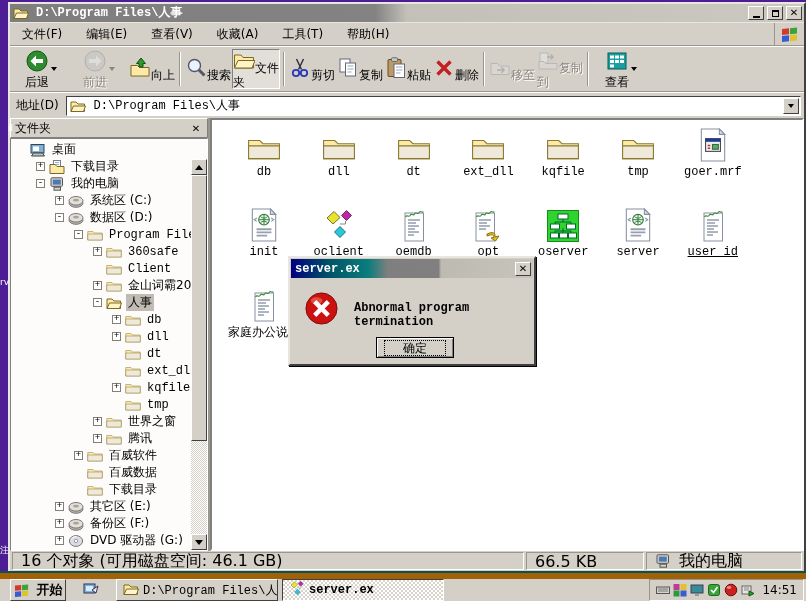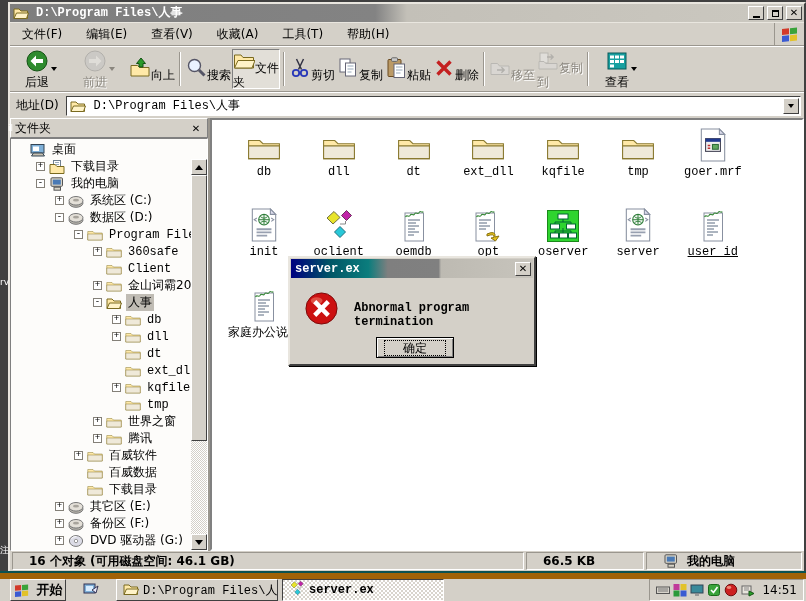--- a/index.html
+++ b/index.html
@@ -1,19 +1,19 @@
 <!DOCTYPE html>
 <html><head>
 <meta charset="utf-8">
 <style>
   * { margin:0; padding:0; box-sizing:border-box; }
   html,body { width:806px; height:601px; overflow:hidden; }
   body { font-family:"DejaVu Sans","Liberation Sans",sans-serif; font-size:12px; color:#000; }
   .mono { font-family:"Liberation Mono","DejaVu Sans Mono",monospace; }
-  #screen { position:relative; width:806px; height:601px; background:#404040; }
+  #screen { position:relative; width:806px; height:601px; background:#4c1d95; }
   .frag { position:absolute; color:#fff; font-size:9px; width:9px; overflow:hidden; white-space:nowrap; }
 
   
   #win { position:absolute; left:8px; top:2px; width:798px; height:571px;
          background:#d4d0c8; border:2px solid; border-color:#e9e6df #404040 #404040 #e9e6df;
          display:flex; flex-direction:column; }
   #titlebar { height:18px; display:flex; align-items:center; gap:3px; padding:0 2px 0 3px;
               background:linear-gradient(90deg,#7e7e7e 0%,#838383 46%,#c3c0b8 50%,#cbc8c0 100%); }
   #titlebar .ttl { color:#fff; font-weight:bold; font-size:12px; flex:1; line-height:16px; }
   .winbtn { width:16px; height:14px; background:#d4d0c8; border:1px solid; border-color:#fff #404040 #404040 #fff;
@@ -83,21 +83,21 @@
             border:1px solid; border-color:#fff #404040 #404040 #fff; }
 
   #filelist { flex:1; position:relative; background:#fff; border:2px solid; border-color:#808080 #fff #fff #808080; }
   .fitem { position:absolute; width:72px; display:flex; flex-direction:column; align-items:center; }
   .fitem .ficon { height:36px; display:flex; align-items:flex-end; justify-content:center; }
   .fitem svg { display:block; }
   .fitem .fname { margin-top:3px; font-size:12px; text-align:center; line-height:14px; }
 
   #statusbar { height:20px; display:flex; gap:2px; padding:1px 2px 1px 2px; }
   .spane { border:1px solid; border-color:#9a968e #fff #fff #9a968e; display:flex; align-items:center;
-           padding:0 16px; gap:4px; font-size:12px; white-space:nowrap; overflow:hidden;font-weight:bold; }
+           padding:0 8px; gap:4px; font-size:16px; white-space:nowrap; overflow:hidden; }
   #sp1 { flex:1; }
   #sp2 { width:118px; }
   #sp3 { width:156px; }
 
   
   #dialog { position:absolute; left:288px; top:256px; width:248px; height:110px; z-index:60;
             background:#d4d0c8; border:2px solid; border-color:#e9e6df #404040 #404040 #e9e6df;
             box-shadow:1px 1px 0 #000; }
   #dlg-title { height:19px; margin:1px; display:flex; align-items:center; padding:0 2px 0 4px;
                background:linear-gradient(90deg,#000080 0%,#056 16%,#0b7d7d 32%,#7f7f7f 40%,#808080 61%,#bdbab2 62%,#c7c4bc 100%); }

